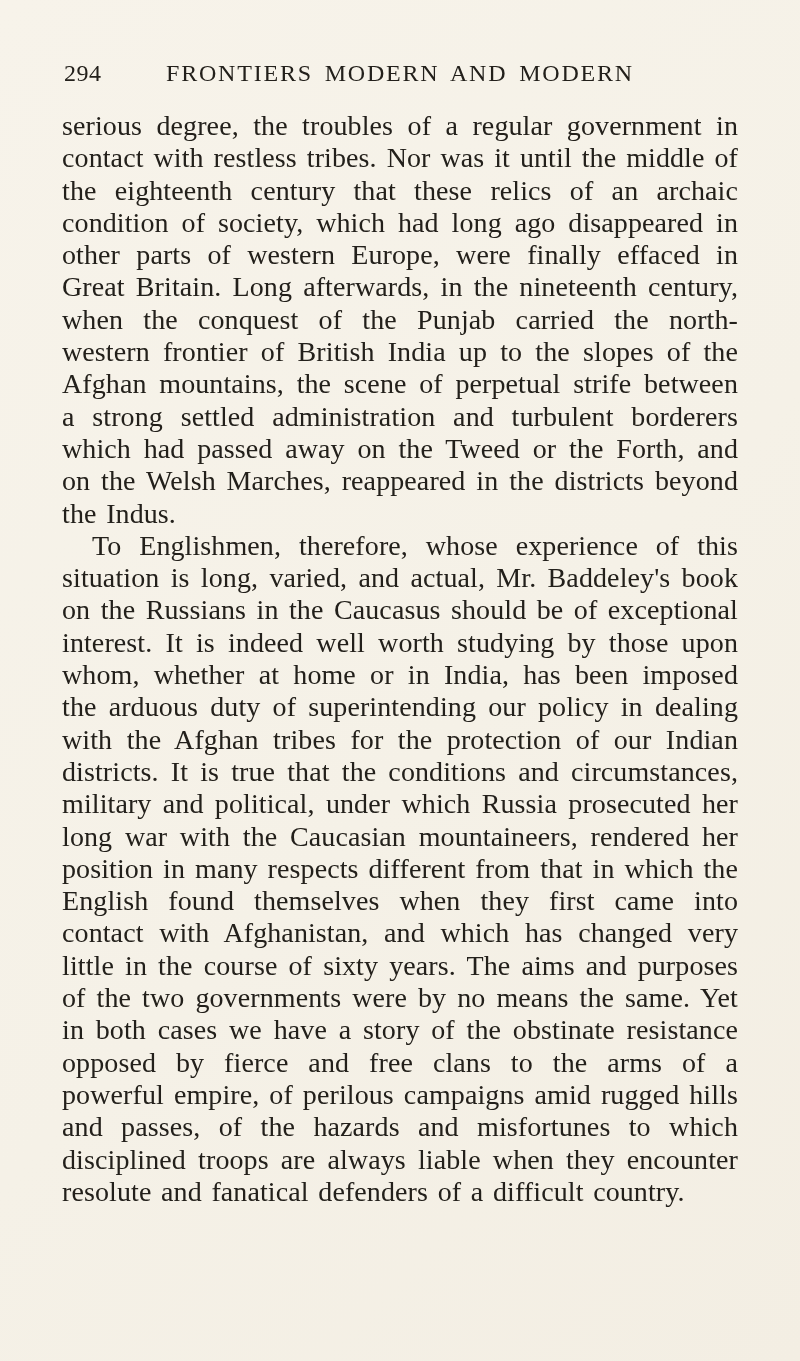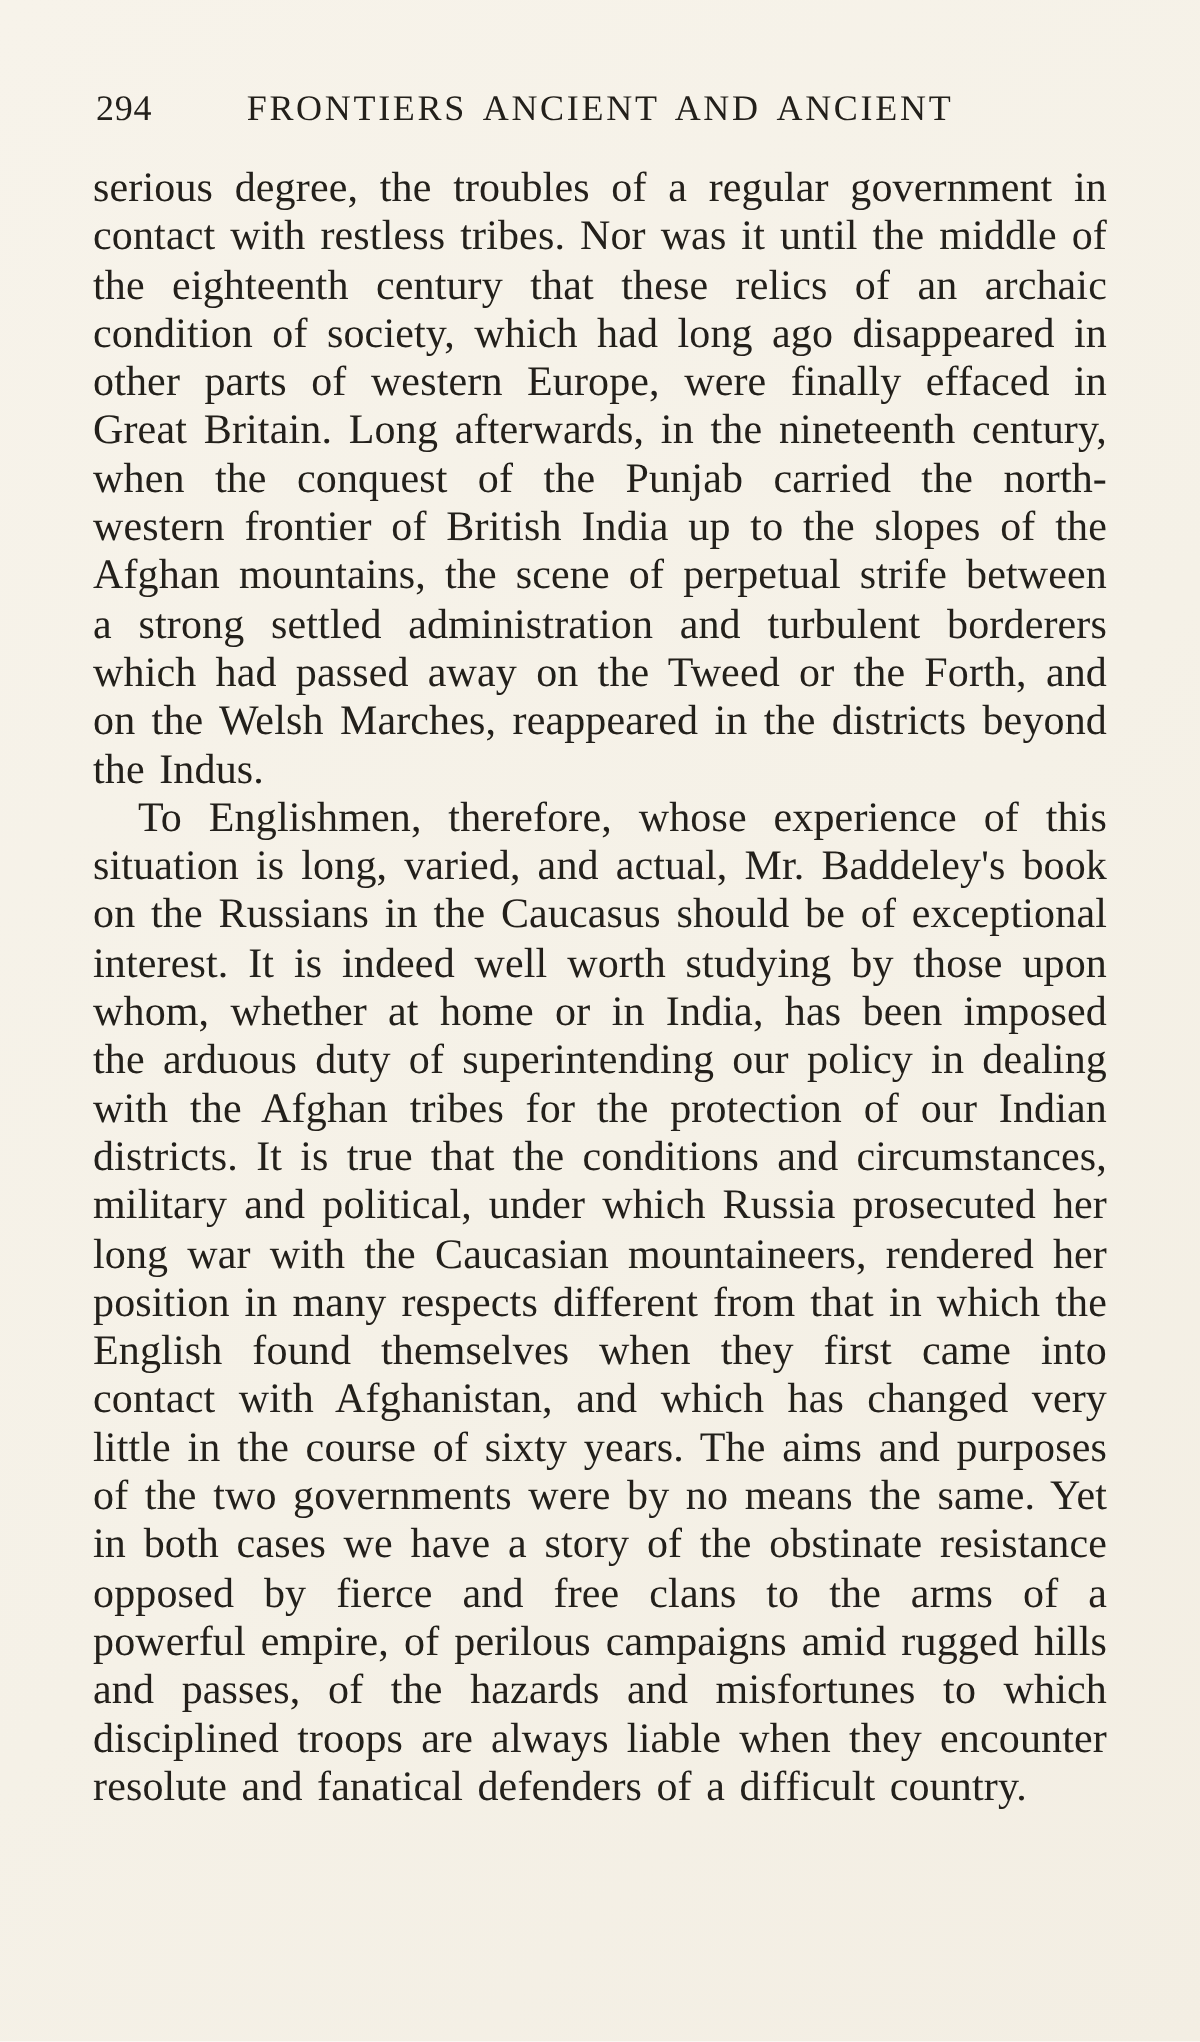--- a/index.html
+++ b/index.html
@@ -53,21 +53,21 @@
     text-indent: 30px;
   }
 </style>
 </head>
 <body>
 
 <div class="page">
 
   <div class="page-header">
     <span class="page-number">294</span>
-    <span class="running-head">FRONTIERS ANCIENT AND ANCIENT</span>
+    <span class="running-head">FRONTIERS MODERN AND MODERN</span>
   </div>
 
   <div class="body-text">
     <p>serious degree, the troubles of a regular government in contact with restless tribes.  Nor was it until the middle of the eighteenth century that these relics of an archaic condition of society, which had long ago disappeared in other parts of western Europe, were finally effaced in Great Britain.  Long afterwards, in the nineteenth century, when the conquest of the Punjab carried the north-western frontier of British India up to the slopes of the Afghan mountains, the scene of perpetual strife between a strong settled administration and turbulent borderers which had passed away on the Tweed or the Forth, and on the Welsh Marches, reappeared in the districts beyond the Indus.</p>
     <p class="indented">To Englishmen, therefore, whose experience of this situation is long, varied, and actual, Mr. Baddeley's book on the Russians in the Caucasus should be of exceptional interest.  It is indeed well worth studying by those upon whom, whether at home or in India, has been imposed the arduous duty of superintending our policy in dealing with the Afghan tribes for the protection of our Indian districts.  It is true that the conditions and circumstances, military and political, under which Russia prosecuted her long war with the Caucasian mountaineers, rendered her position in many respects different from that in which the English found themselves when they first came into contact with Afghanistan, and which has changed very little in the course of sixty years.  The aims and purposes of the two governments were by no means the same.  Yet in both cases we have a story of the obstinate resistance opposed by fierce and free clans to the arms of a powerful empire, of perilous campaigns amid rugged hills and passes, of the hazards and misfortunes to which disciplined troops are always liable when they encounter resolute and fanatical defenders of a difficult country.</p>
   </div>
 
 </div>
 
 </body></html>

